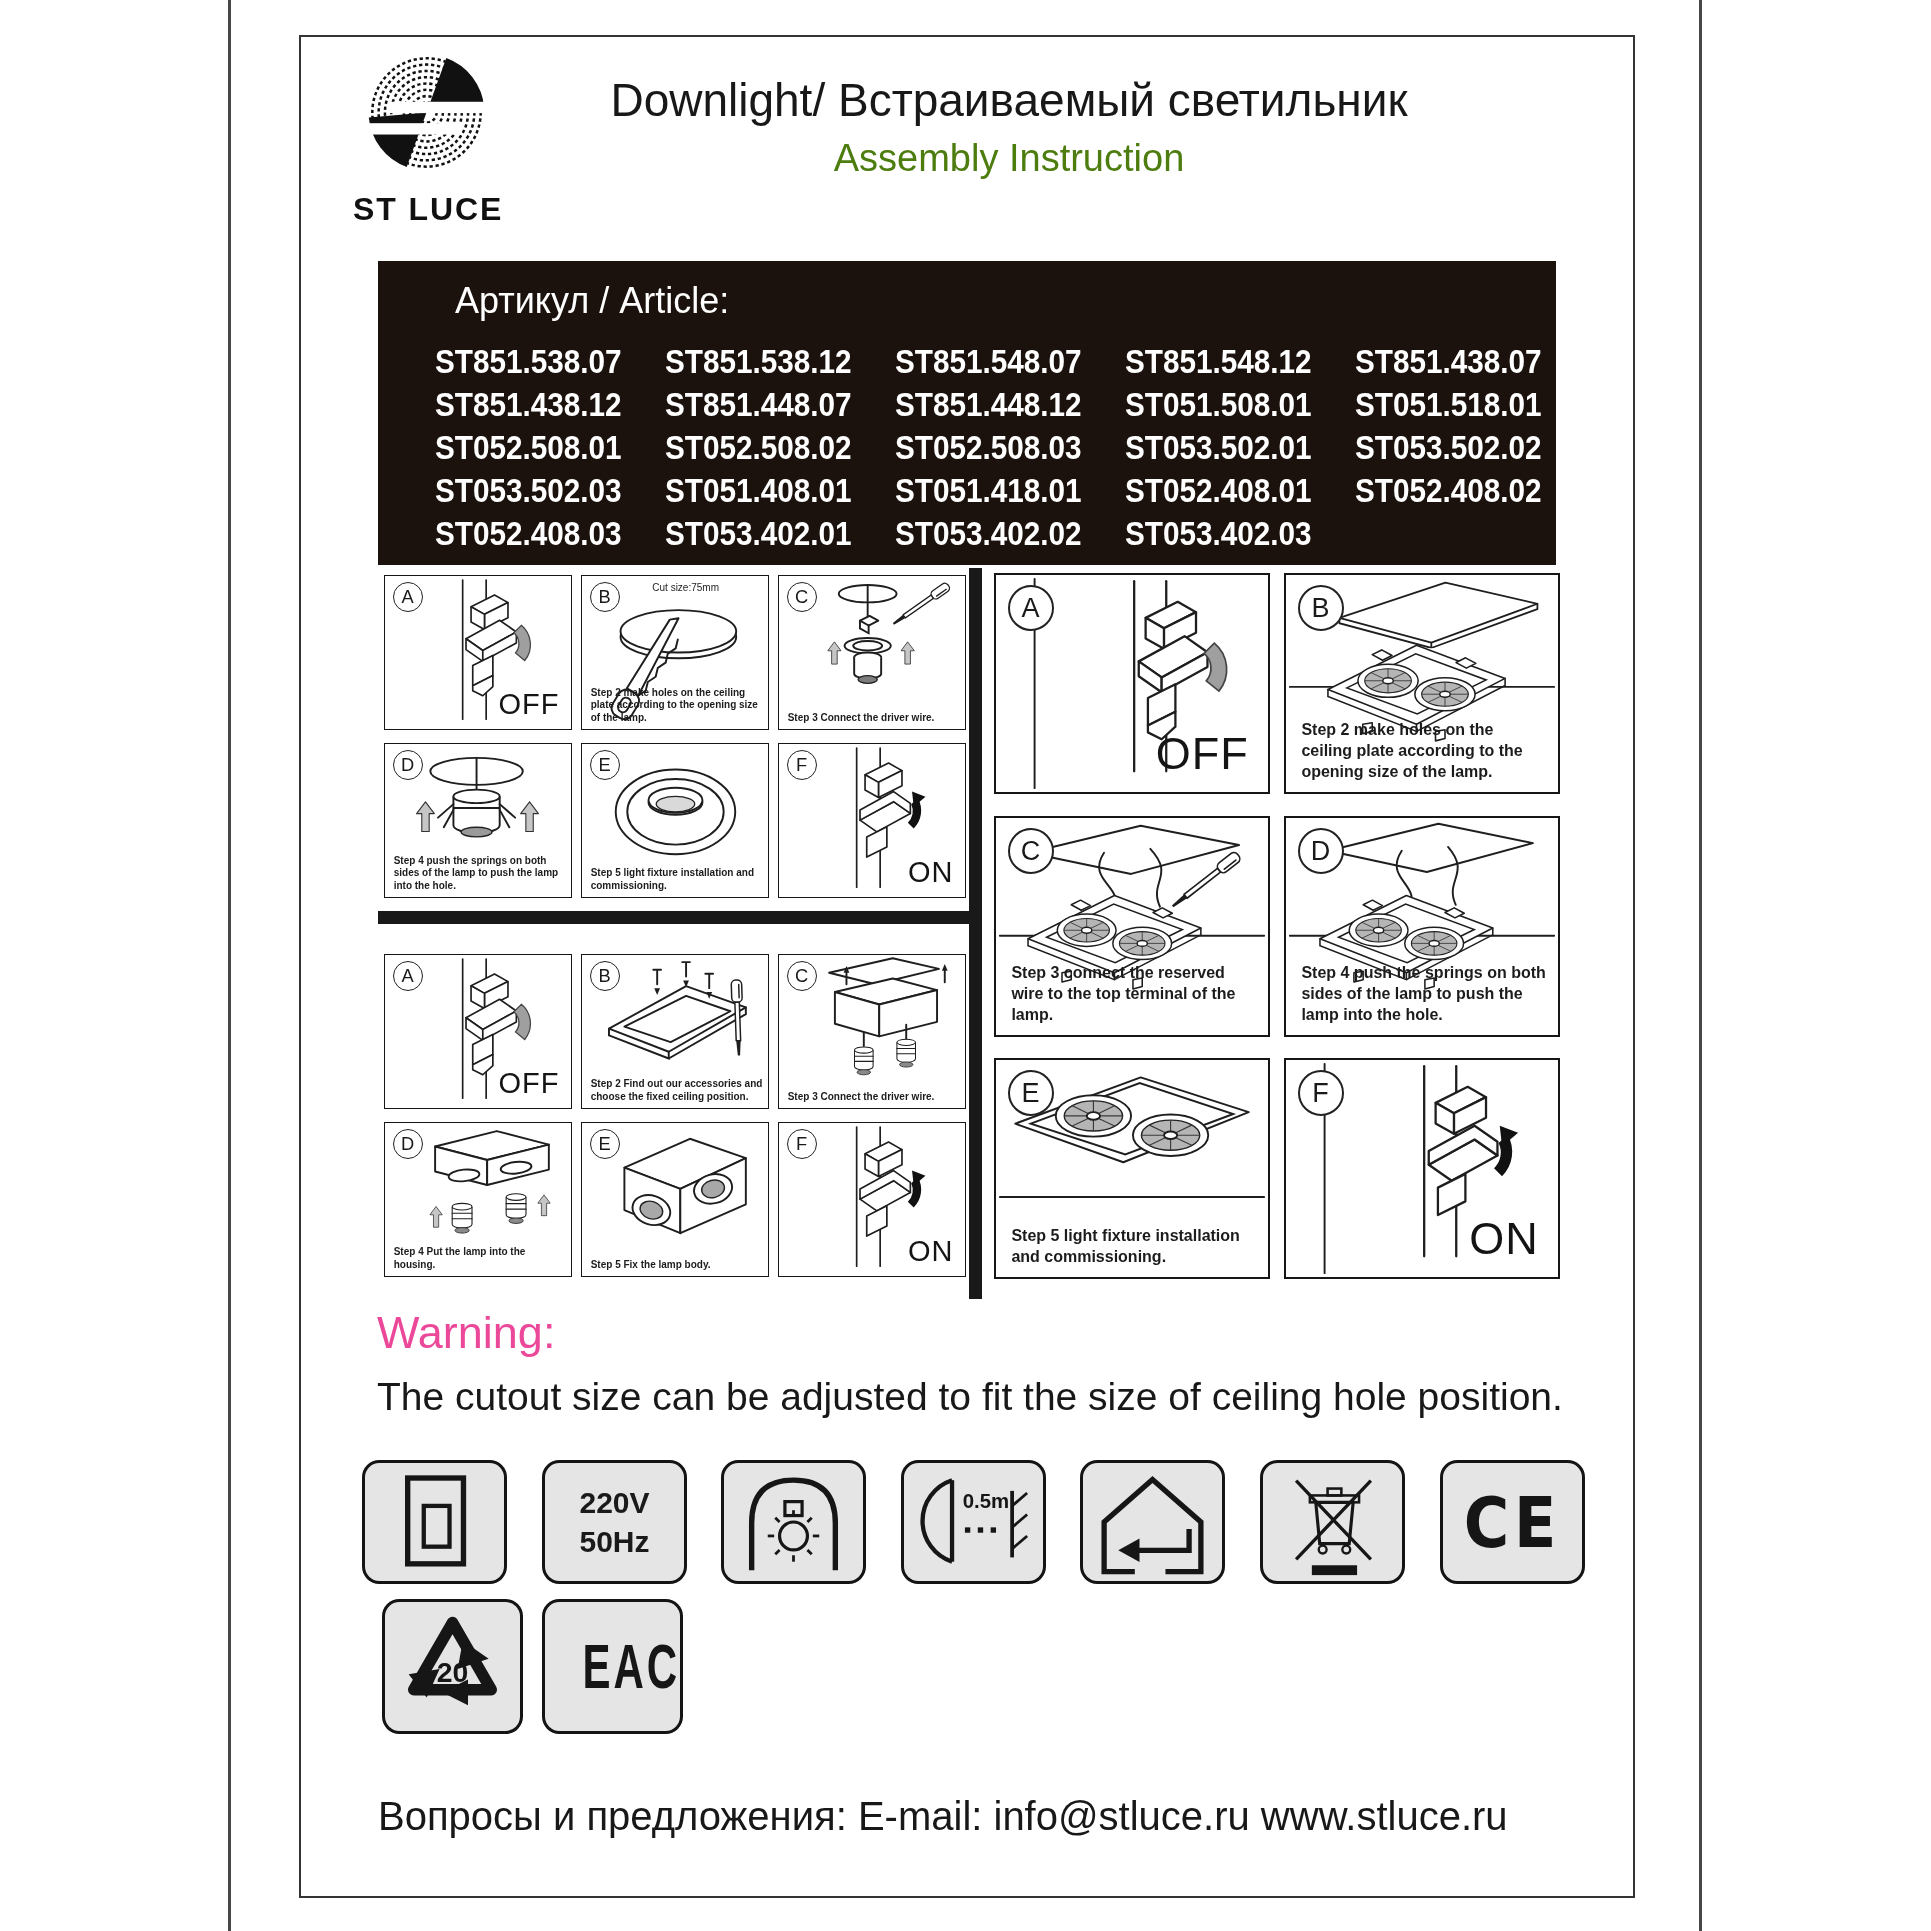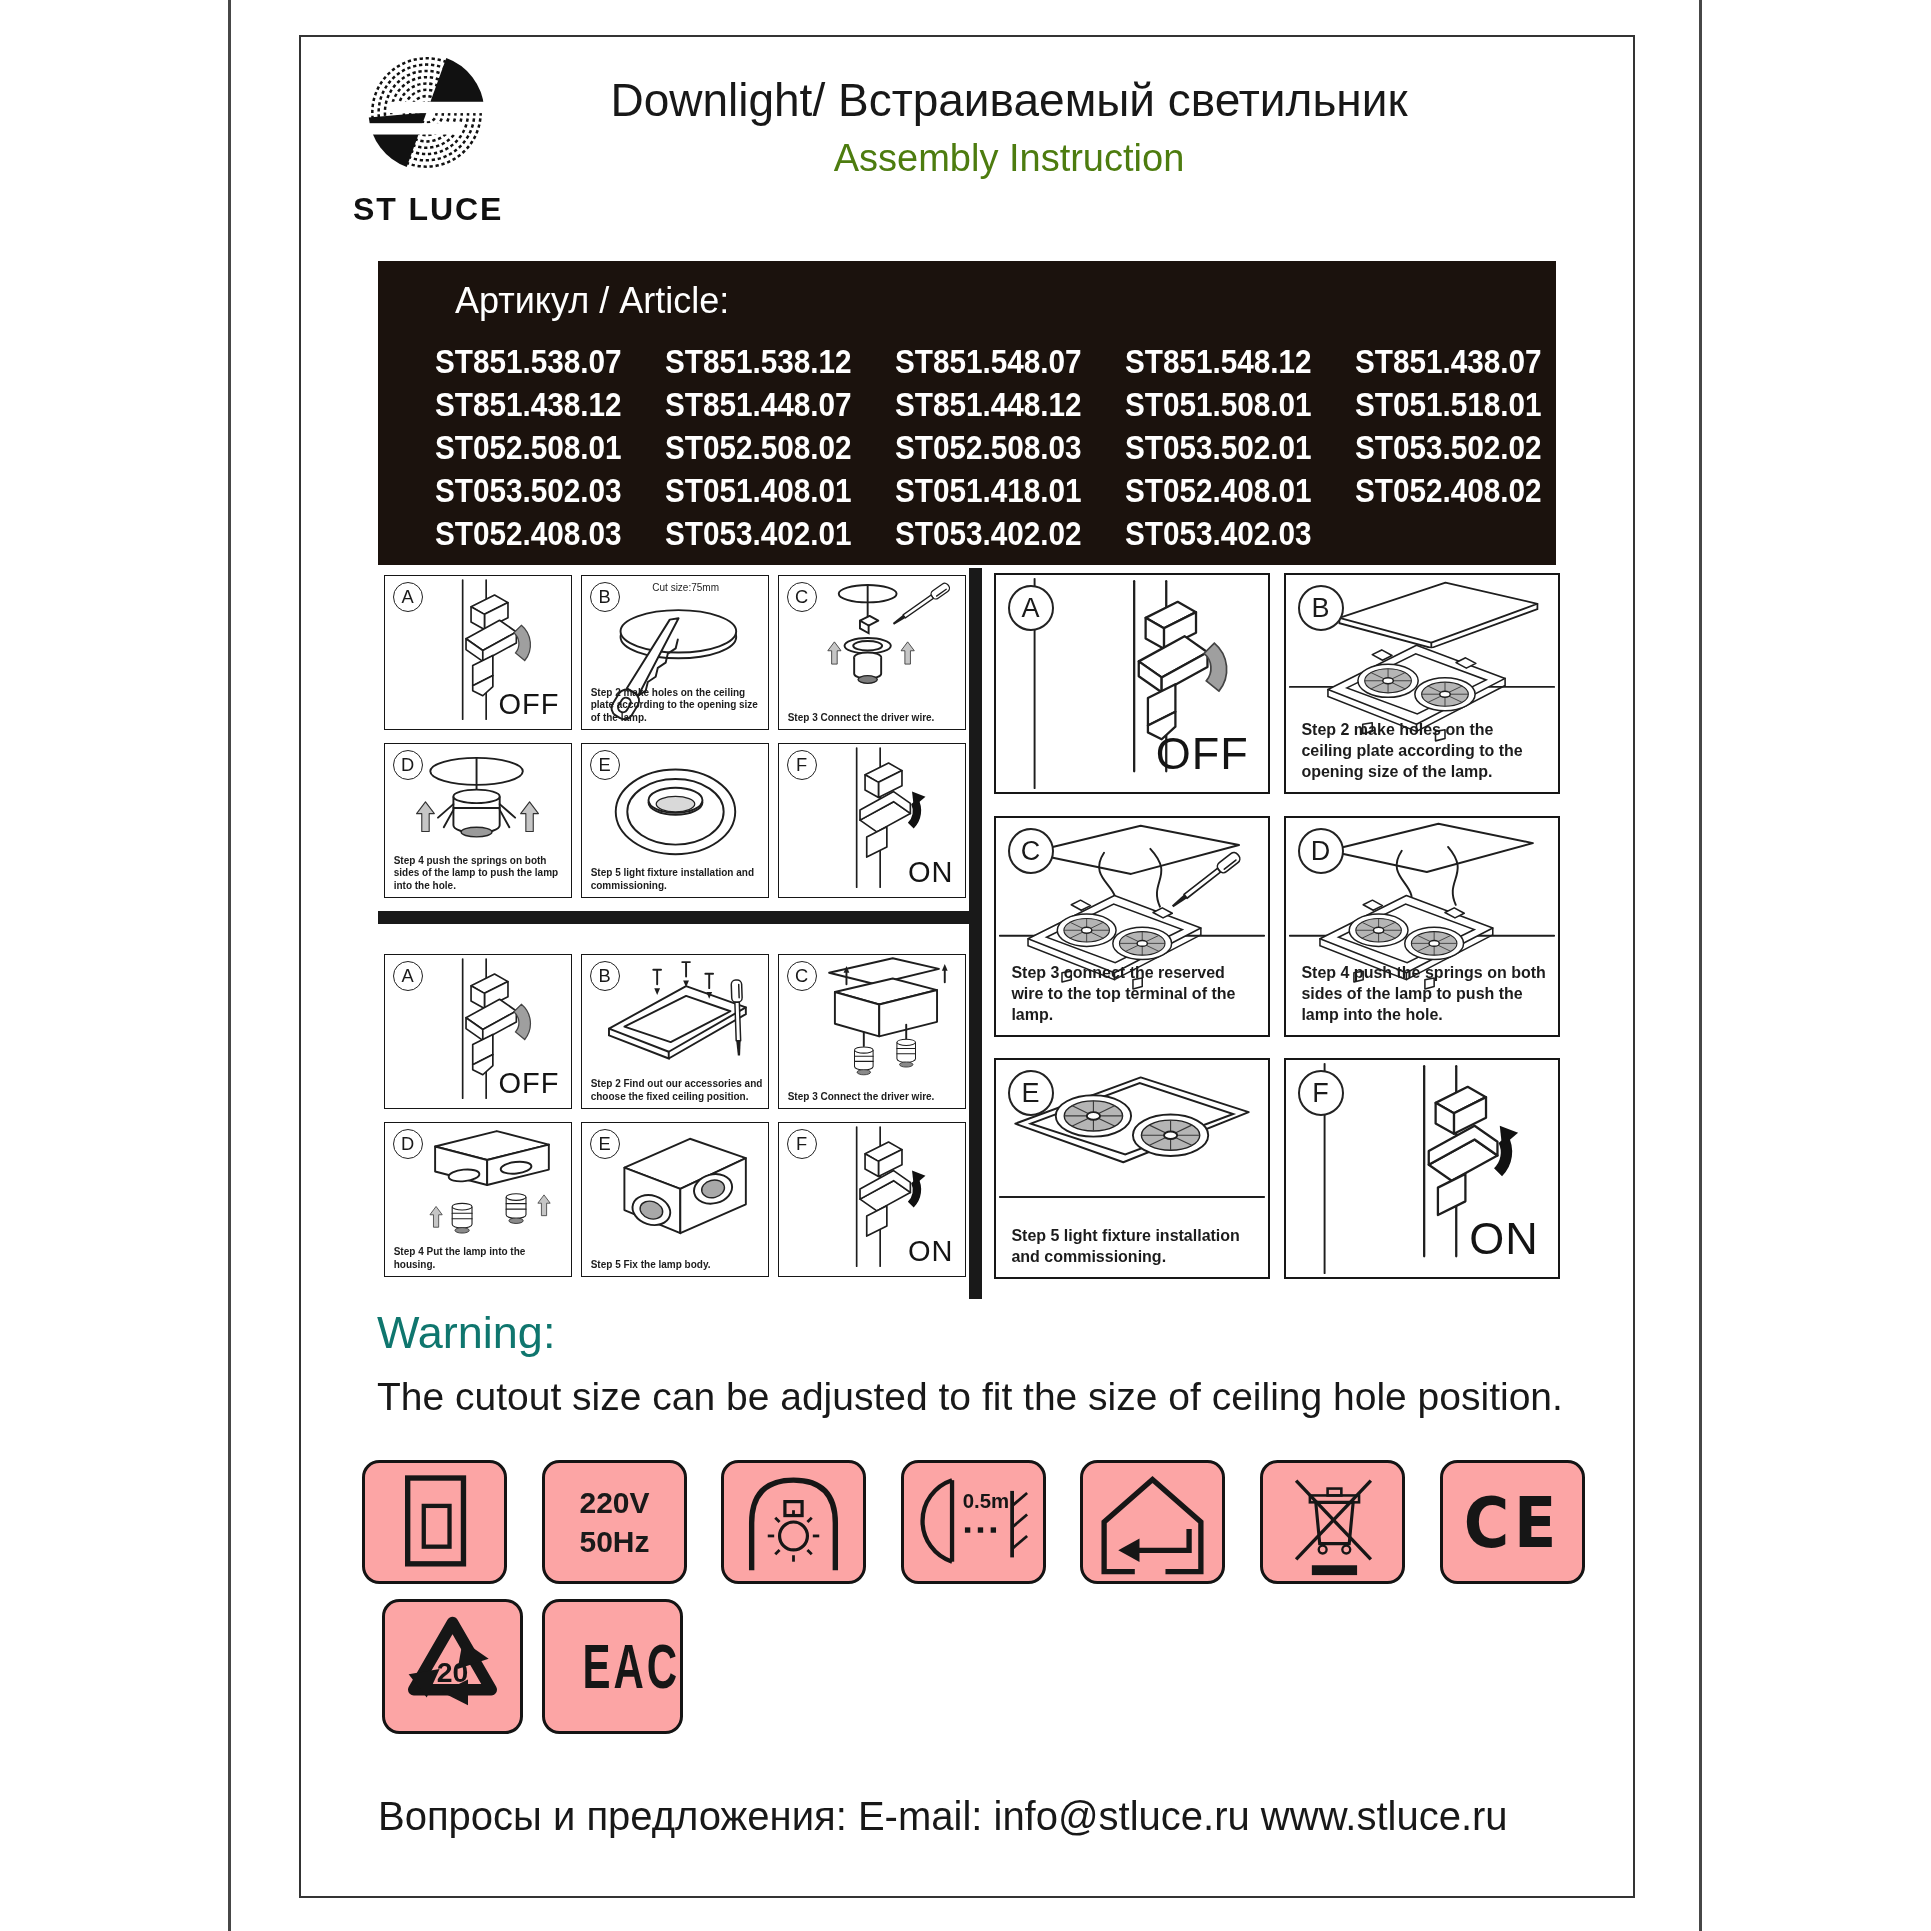--- a/index.html
+++ b/index.html
@@ -21,23 +21,23 @@
   .panel.lg{border-width:2.9px;}
   .ill{position:absolute;left:0;top:0;width:100%;height:100%;}
   .plt{position:absolute;left:7.7px;top:5.8px;width:28px;height:28px;border:1.9px solid #222;border-radius:50%;font-size:18.3px;line-height:28px;text-align:center;background:#fff;}
   .plt.lg2{left:11.6px;top:9.7px;width:42px;height:42px;font-size:27px;line-height:42px;border-width:2.9px;}
   .cap{position:absolute;left:8.7px;right:4.8px;bottom:4.8px;font-size:10px;font-weight:700;line-height:1.25;color:#1c1c1c;}
   .cap.lg2{left:15.4px;right:9.7px;bottom:9.7px;font-size:16px;line-height:1.3;}
   .state{position:absolute;right:11.6px;bottom:7.7px;font-size:29px;letter-spacing:1px;color:#141414;}
   .state.lg2{font-size:45px;right:19.3px;bottom:11.6px;}
   .ptitle{position:absolute;left:29px;right:7.7px;top:5.8px;text-align:center;font-size:10px;color:#1e1e1e;}
   .divider{position:absolute;background:#191919;}
-  .warnh{position:absolute;left:377px;top:1307px;font-size:45px;color:#0f766e;}
+  .warnh{position:absolute;left:377px;top:1307px;font-size:45px;color:#ec4899;}
   .warnt{position:absolute;left:377px;top:1375px;font-size:39px;color:#181818;}
-  .icon{position:absolute;border:3.9px solid #141414;border-radius:17.4px;background:#fca5a5;}
+  .icon{position:absolute;border:3.9px solid #141414;border-radius:17.4px;background:#e5e5e5;}
   .icon svg{position:absolute;left:0;top:0;width:100%;height:100%;}
   .volt{display:flex;flex-direction:column;justify-content:center;align-items:center;font-size:30px;font-weight:600;color:#1a1a1a;line-height:1.3;}
   .ce-box{display:flex;align-items:center;justify-content:center;}
   .ce-text{font-family:"DejaVu Sans",sans-serif;font-size:62px;font-weight:700;letter-spacing:4.8px;transform:scaleY(1.12);color:#161616;}
   .eac-box{display:flex;align-items:center;justify-content:flex-end;}
   .eac-text{font-size:42px;font-weight:700;letter-spacing:2.9px;transform:scaleY(1.5);color:#161616;}
   .footer{position:absolute;left:378px;top:1794px;font-size:40px;color:#181818;text-align:right;}
   
   .s1{fill:#fff;stroke:#1e1e1e;stroke-width:2;stroke-linejoin:round;}
   .s0{fill:none;stroke:#1e1e1e;stroke-width:2;stroke-linecap:round;}

